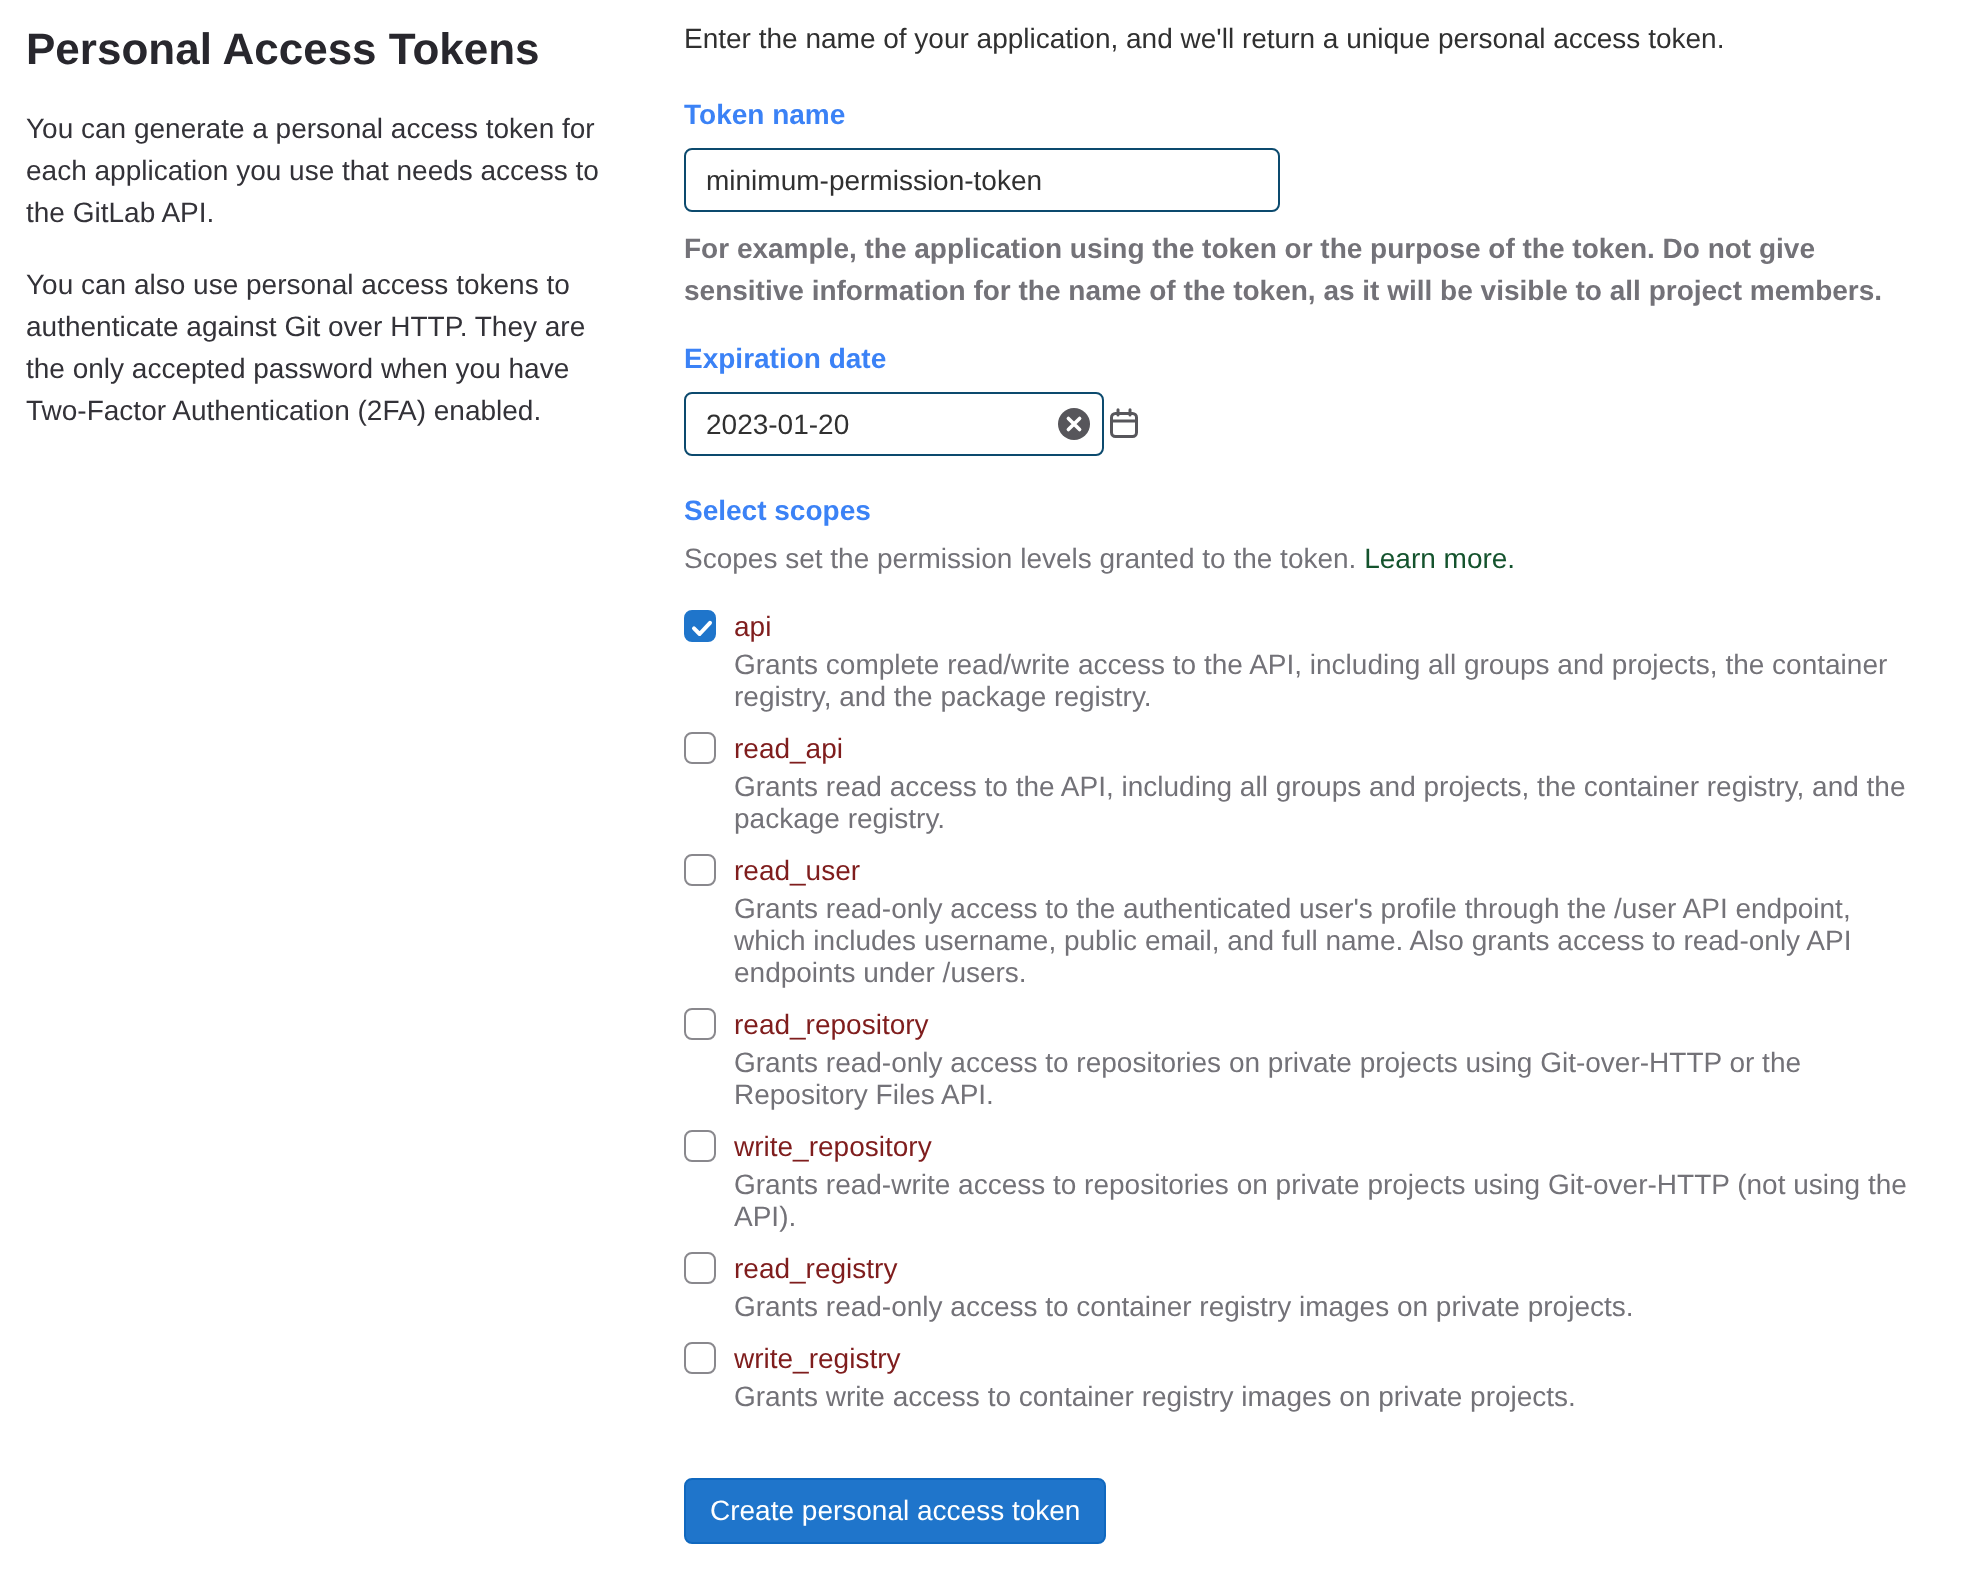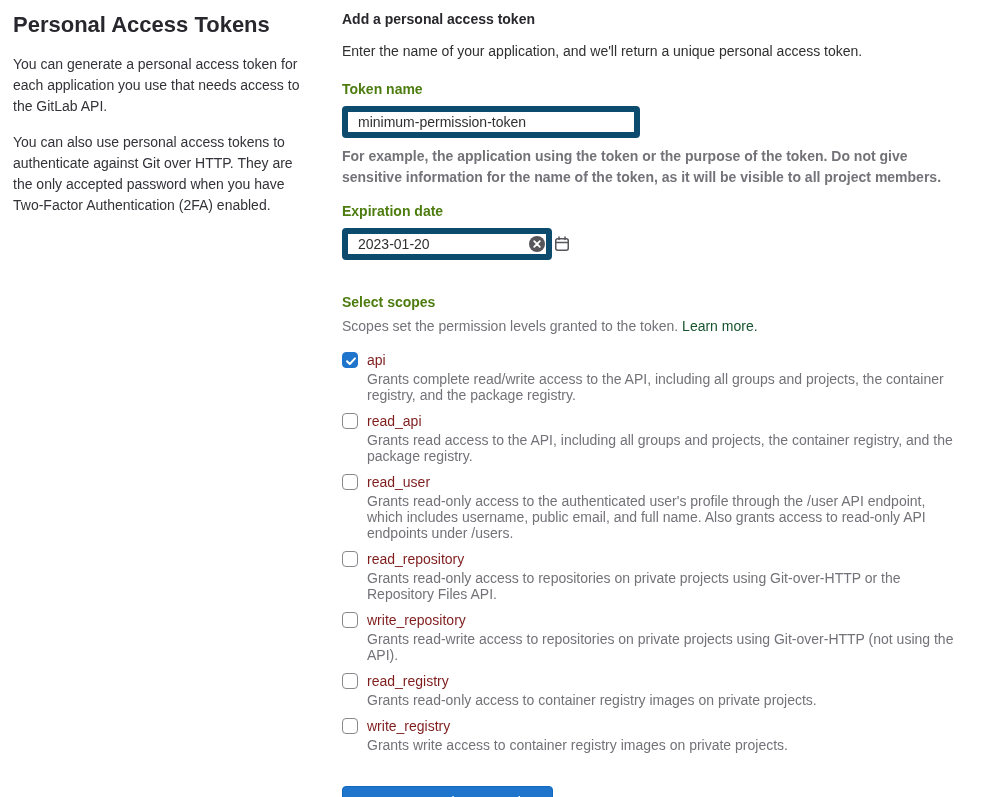--- a/index.html
+++ b/index.html
@@ -32,28 +32,28 @@
     margin: 0 0 16px 0;
     font-size: 14px;
     font-weight: 700;
     color: #28272d;
   }
   .intro { margin: 0 0 22px 0; line-height: 16px; color: #303030; }
 
   .field-label {
     display: block;
     font-weight: 700;
-    color: #4d7c0f;
+    color: #3b82f6;
     margin-bottom: 9px;
   }
   .text-input {
     display: block;
     height: 32px;
     padding: 6px 10px;
-    border: 6px solid #0c4a6e;
+    border: 1px solid #0c4a6e;
     border-radius: 4px;
     font-family: "Liberation Sans", sans-serif;
     font-size: 14px;
     color: #303030;
     background: #fff;
     outline: none;
   }
   .token-name-input { width: 298px; }
   .form-help {
     margin: 8px 0 0 0;
@@ -71,21 +71,21 @@
     height: 32px;
     display: flex;
     align-items: center;
     gap: 9px;
   }
   .icon-btn {
     border: none; background: transparent; padding: 0; margin: 0;
     width: 16px; height: 16px; line-height: 0; cursor: pointer;
   }
 
-  .scopes-section { margin-top: 34px; }
+  .scopes-section { margin-top: 19px; }
   .scopes-desc { margin: 6px 0 0 0; color: #737278; line-height: 20px; }
   .learn-more { color: #14532d; text-decoration: none; }
 
   .scope-list { margin-top: 14px; }
   .scope-row { position: relative; padding-left: 25px; margin-bottom: 8px; }
   .checkbox {
     position: absolute; left: 0; top: 2px;
     width: 16px; height: 16px;
     border: 1px solid #89888d;
     border-radius: 4px;
@@ -116,21 +116,20 @@
 
 <div class="page">
 
   <div class="left-col">
     <h1 class="page-title">Personal Access Tokens</h1>
     <p>You can generate a personal access token for each application you use that needs access to the GitLab API.</p>
     <p>You can also use personal access tokens to authenticate against Git over HTTP. They are the only accepted password when you have Two-Factor Authentication (2FA) enabled.</p>
   </div>
 
   <div class="right-col">
-    <h5 class="section-heading">Add a personal access token</h5>
     <p class="intro">Enter the name of your application, and we'll return a unique personal access token.</p>
 
     <label class="field-label">Token name</label>
     <input class="text-input token-name-input" type="text" value="minimum-permission-token" style="">
     <p class="form-help">For example, the application using the token or the purpose of the token. Do not give sensitive information for the name of the token, as it will be visible to all project members.</p>
 
     <div class="expiration-group">
       <label class="field-label">Expiration date</label>
       <div class="date-wrap">
         <input class="text-input date-input" type="text" value="2023-01-20" style="">

